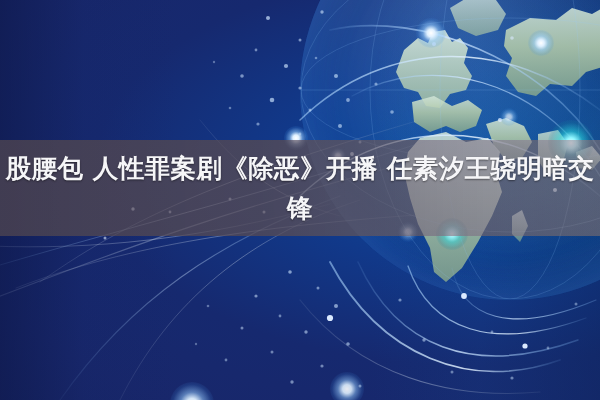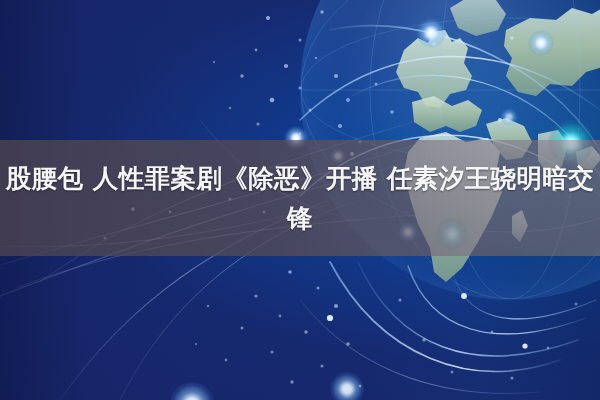--- a/index.html
+++ b/index.html
@@ -73,21 +73,21 @@
     border-radius: 50%;
     background: radial-gradient(circle, #e9ffff 0%, #8ff6ff 16%, rgba(40,220,225,.55) 36%, rgba(15,140,165,.22) 62%, rgba(0,0,0,0) 80%);
   }
 
   
   .caption-band {
     position: absolute;
     left: 0;
     top: 140px;
     width: 600px;
-    height: 116px;
+    height: 96px;
     background: rgba(196,185,205,.30);
     backdrop-filter: saturate(.45);
     -webkit-backdrop-filter: saturate(.45);
     box-sizing: border-box;
     display: flex;
     align-items: center;
     justify-content: center;
   }
   .caption-tint {
     position: absolute;

